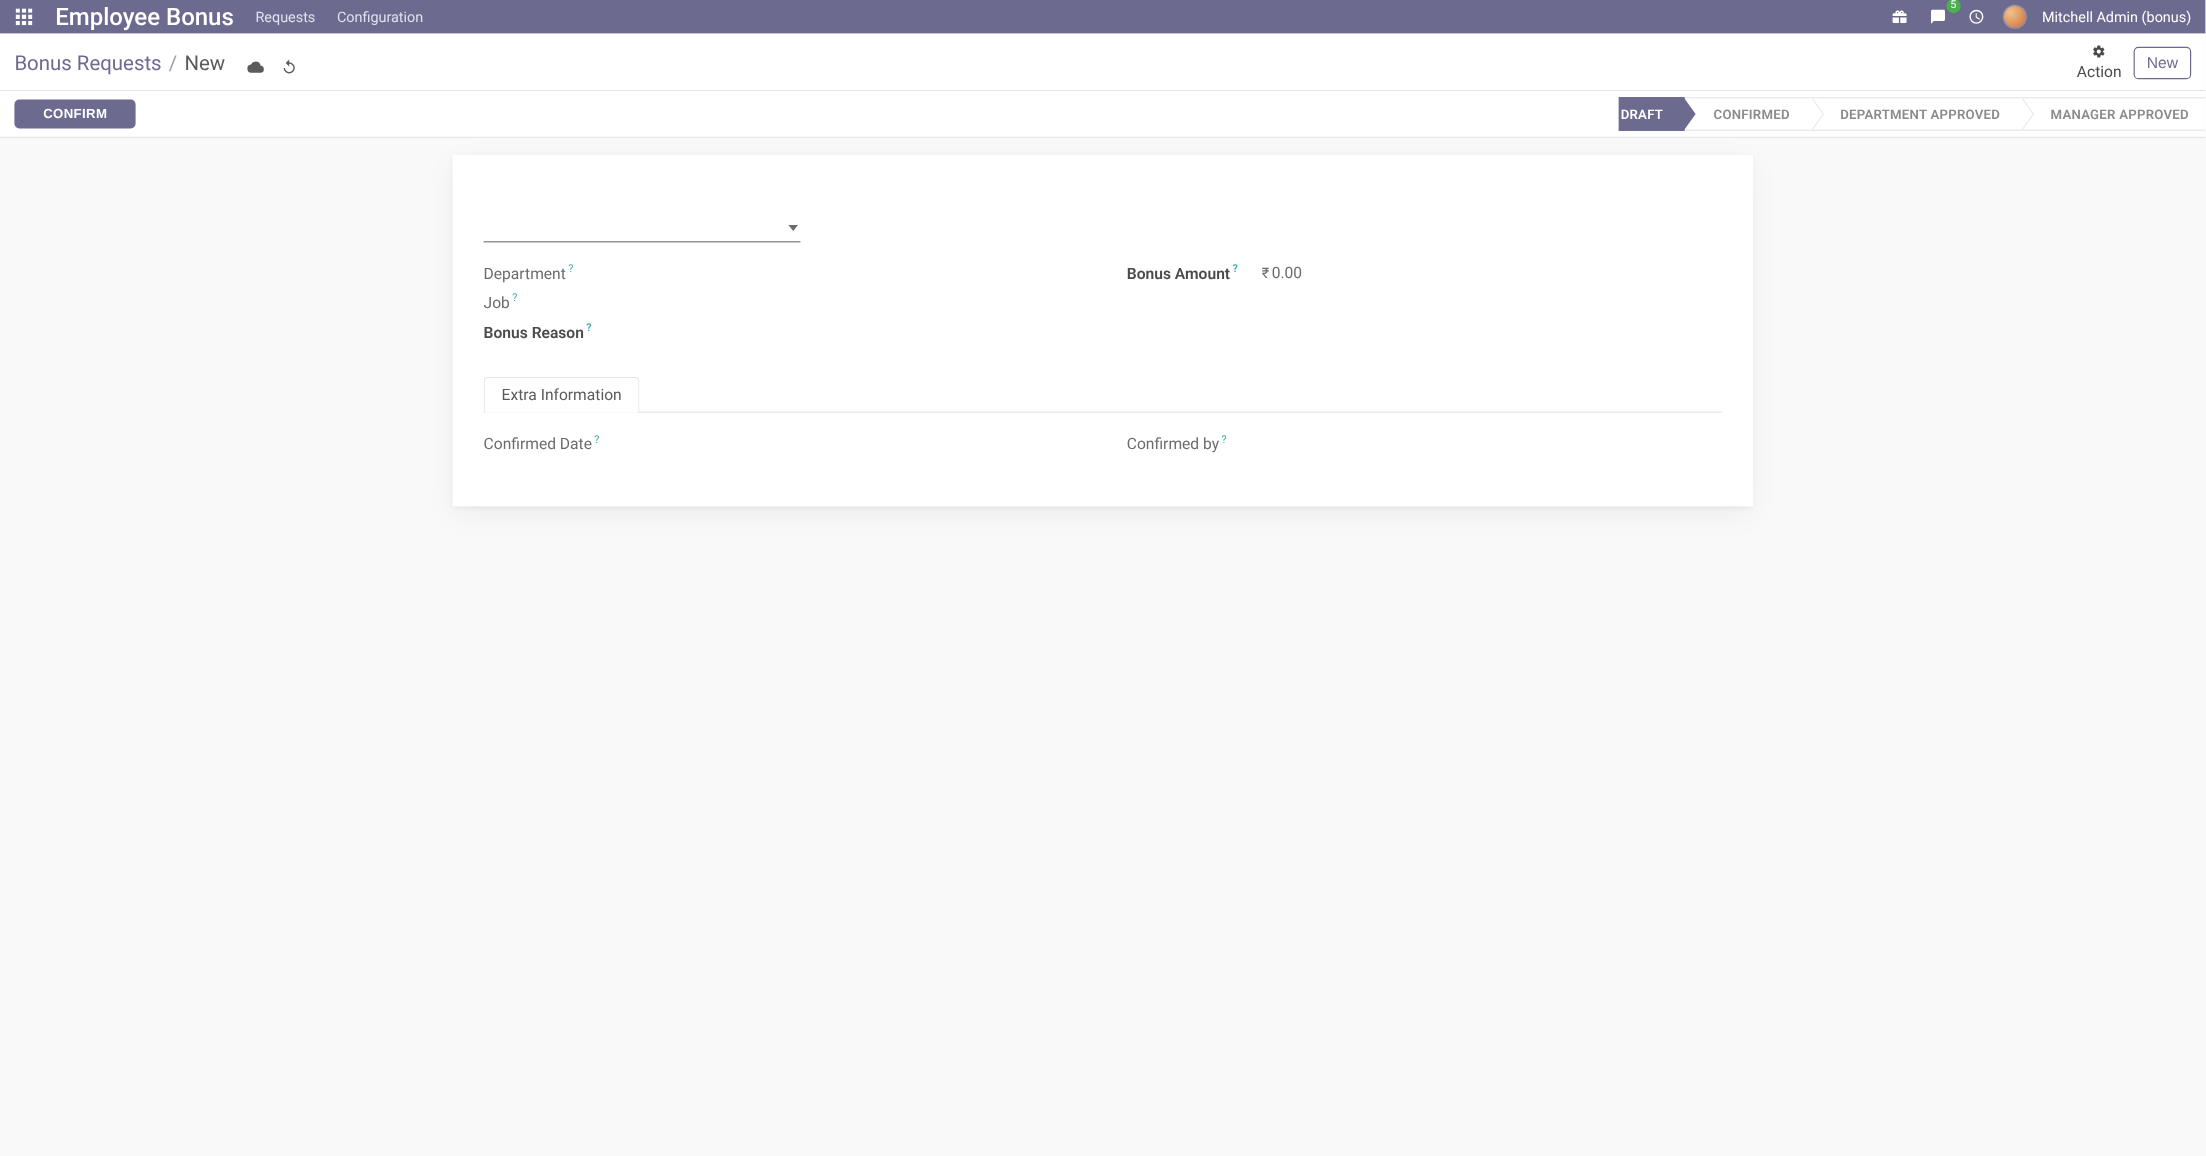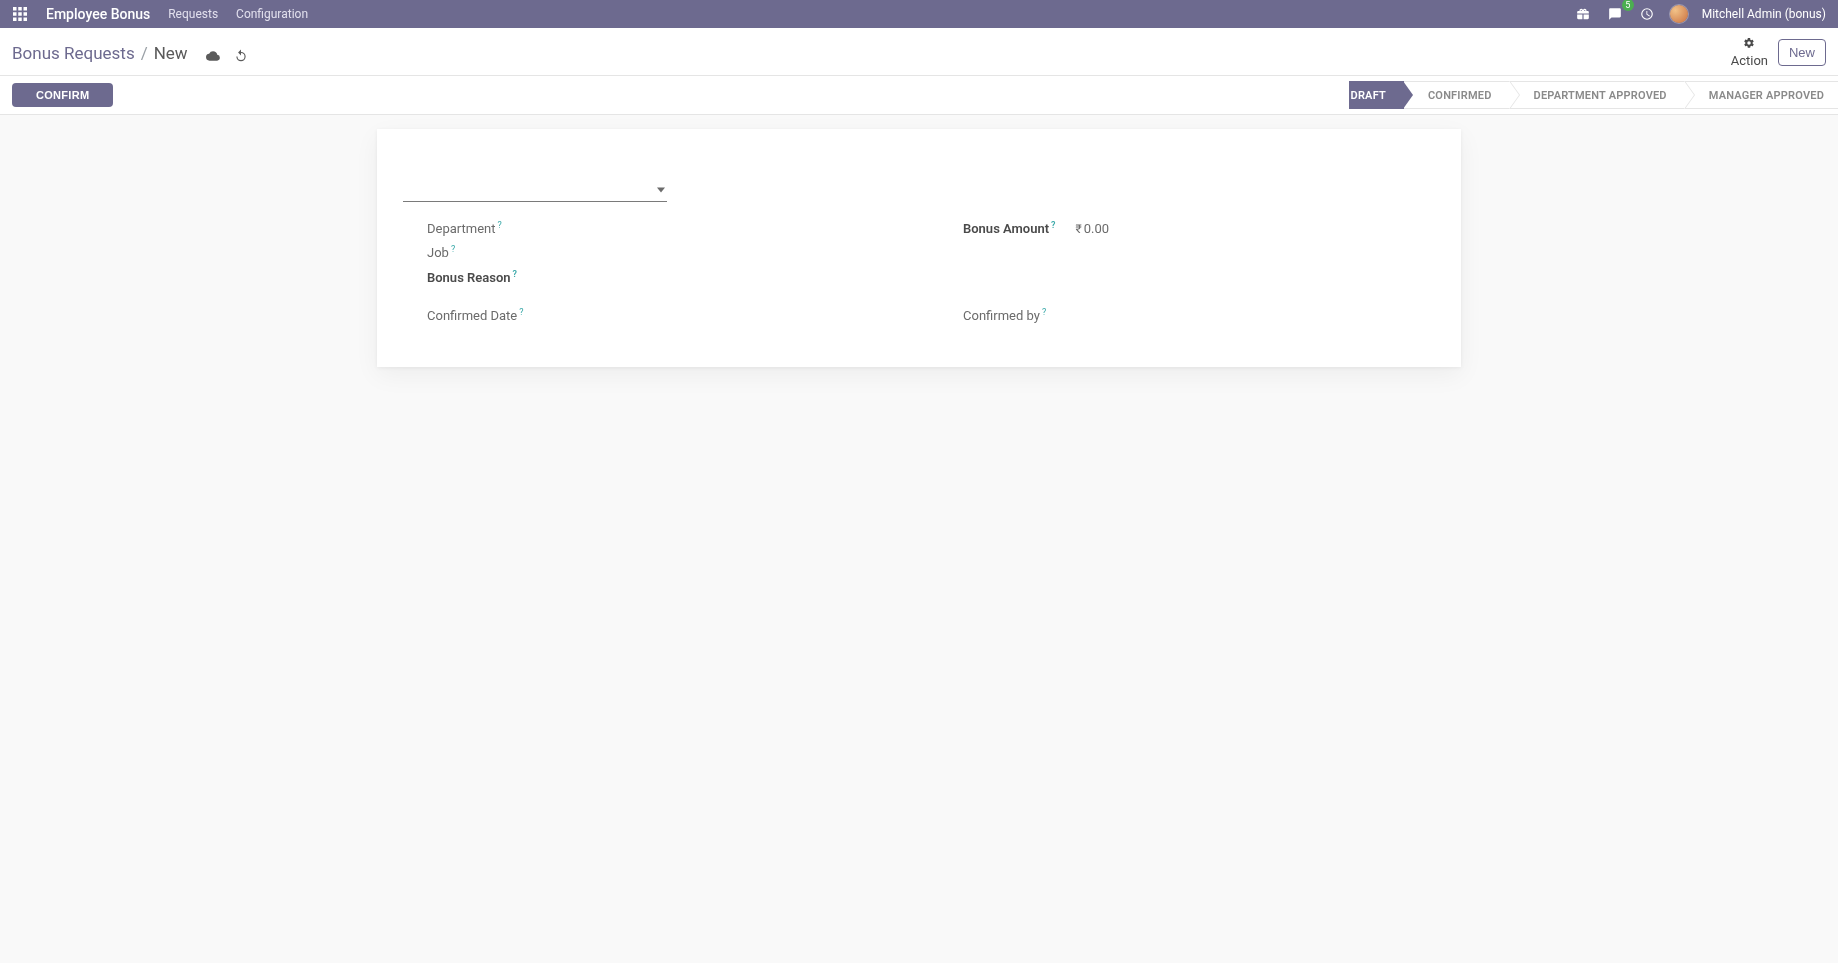--- a/index.html
+++ b/index.html
@@ -17,21 +17,21 @@
     color: #fff;
     height: 28px;
     display: flex;
     align-items: center;
     padding: 0 12px;
     justify-content: space-between;
   }
   .topnav-left, .topnav-right { display: flex; align-items: center; gap: 18px; }
   .apps-icon { display: inline-flex; align-items: center; justify-content: center; width: 16px; height: 16px; cursor: pointer; }
   .apps-icon svg { fill: #fff; }
-  .app-title { font-size: 14px; font-weight: 500; color: #fff; }
+  .app-title { font-size: 20px; font-weight: 500; color: #fff; }
   .nav-link { font-size: 12px; color: #e2e0ee; cursor: pointer; }
   .topnav-right { gap: 14px; }
   .tn-icon { position: relative; display: inline-flex; align-items: center; justify-content: center; width: 18px; height: 18px; cursor: pointer; }
   .tn-icon svg { fill: #fff; }
   .badge {
     position: absolute; top: -6px; right: -10px;
     background: #4caf50; color: #fff; font-size: 9px; line-height: 12px;
     padding: 0 3px; border-radius: 6px; min-width: 12px; text-align: center;
   }
   .avatar {
@@ -127,21 +127,21 @@
     position: absolute; right: 2px; top: 50%; transform: translateY(-50%);
     width: 0; height: 0;
     border-left: 4px solid transparent;
     border-right: 4px solid transparent;
     border-top: 5px solid #6b6b6b;
     pointer-events: none;
   }
 
   .form-grid { display: grid; grid-template-columns: 1fr 1fr; column-gap: 40px; }
   .field-row { display: flex; align-items: baseline; gap: 20px; padding: 4px 0; }
-  .field-label { font-size: 13px; color: #6b6b6b; position: relative; margin-left: 24px; }
+  .field-label { font-size: 13px; color: #6b6b6b; position: relative; }
   .field-label.bold { font-weight: 600; color: #4a4a4a; }
   .field-label .help {
     color: #3aa9a9; font-size: 9px; vertical-align: super; margin-left: 2px; cursor: help;
   }
   .field-value { font-size: 13px; color: #6b6b6b; }
   .currency-sym { font-size: 12px; margin-right: 2px; }
 
   .tabs { margin-top: 24px; border-bottom: 1px solid #e5e5e5; padding-left: 0; }
   .tab {
     display: inline-block; border: 1px solid #e5e5e5; border-bottom: none;
@@ -269,20 +269,23 @@
           <span class="field-label bold">
             <span>Bonus Amount</span><span class="help">?</span>
           </span>
           <span class="field-value">
             <span class="currency-sym">₹</span><span>0.00</span>
           </span>
         </div>
       </div>
     </div>
 
+    <div class="tabs">
+      <div class="tab">Extra Information</div>
+    </div>
     <div class="tab-panel">
       <div class="tab-grid">
         <div class="field-row">
           <span class="field-label">
             <span>Confirmed Date</span><span class="help">?</span>
           </span>
         </div>
         <div class="field-row">
           <span class="field-label">
             <span>Confirmed by</span><span class="help">?</span>

